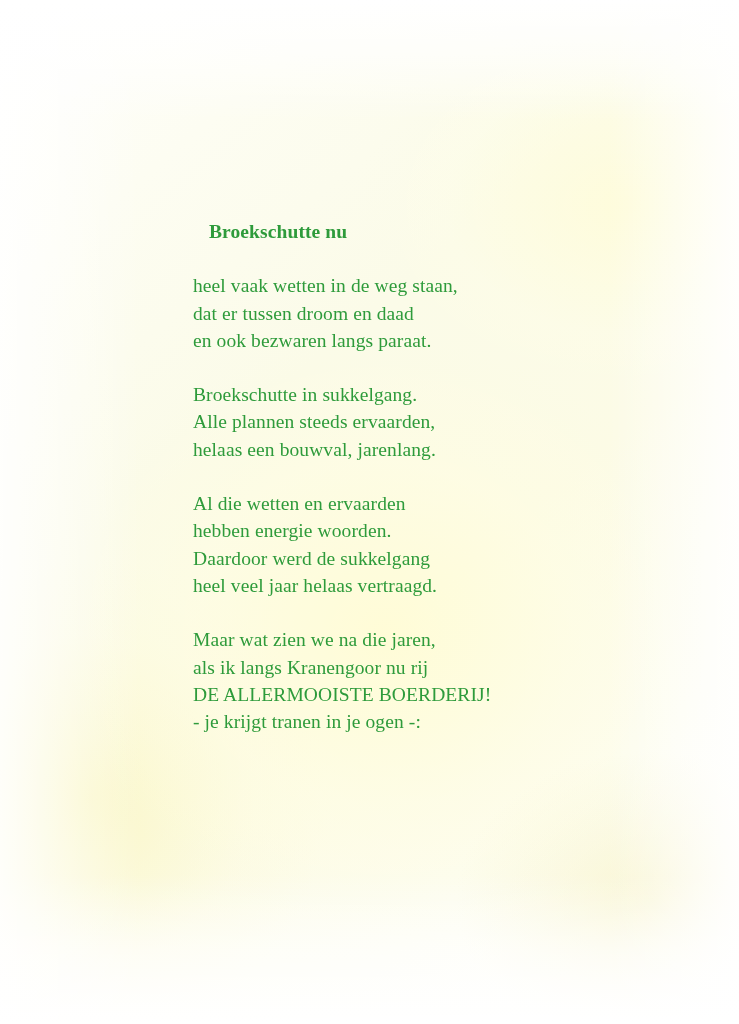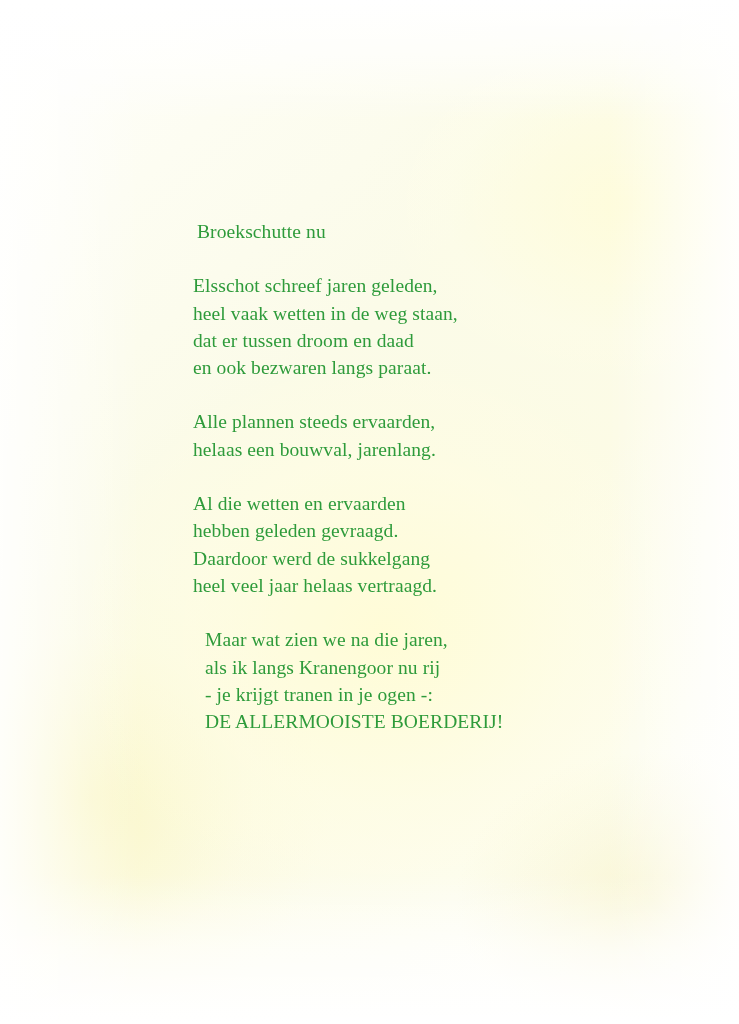--- a/index.html
+++ b/index.html
@@ -57,68 +57,67 @@
     position: absolute;
     left: 193px;
     top: 218px;
     width: 440px;
     color: #2e9b3b;
     font-size: 19.5px;
     line-height: 27.3px;
     letter-spacing: 0.1px;
   }
   .poem-title {
-    margin: 0 0 27px 4px;
+    margin: 0 0 27px 16px;
     font-size: 19.5px;
-    font-weight: normal;
+    font-weight: bold;
     line-height: 27.3px;
     color: #2e9b3b;
   }
   .stanza {
     margin: 0 0 27px 0;
   }
   .stanza:last-child {
     margin-bottom: 0;
-    margin-left: 12px;
   }
   .line {
     white-space: pre;
   }
 </style>
 </head>
 <body>
 
 <div id="page">
   <div class="edge-top"></div>
   <div class="edge-bottom"></div>
   <div class="edge-left"></div>
   <div class="edge-right"></div>
 
   <div id="poem">
     <h1 class="poem-title">Broekschutte nu</h1>
 
     <div class="stanza">
-      <div class="line">Elsschot schreef jaren geleden,</div>
       <div class="line">heel vaak wetten in de weg staan,</div>
       <div class="line">dat er tussen droom en daad</div>
       <div class="line">en ook bezwaren langs paraat.</div>
     </div>
 
     <div class="stanza">
+      <div class="line">Broekschutte in sukkelgang.</div>
       <div class="line">Alle plannen steeds ervaarden,</div>
       <div class="line">helaas een bouwval, jarenlang.</div>
     </div>
 
     <div class="stanza">
       <div class="line">Al die wetten en ervaarden</div>
-      <div class="line">hebben geleden gevraagd.</div>
+      <div class="line">hebben energie woorden.</div>
       <div class="line">Daardoor werd de sukkelgang</div>
       <div class="line">heel veel jaar helaas vertraagd.</div>
     </div>
 
     <div class="stanza">
       <div class="line">Maar wat zien we na die jaren,</div>
       <div class="line">als ik langs Kranengoor nu rij</div>
+      <div class="line">DE ALLERMOOISTE BOERDERIJ!</div>
       <div class="line">- je krijgt tranen in je ogen -:</div>
-      <div class="line">DE ALLERMOOISTE BOERDERIJ!</div>
     </div>
   </div>
 </div>
 
 </body></html>

